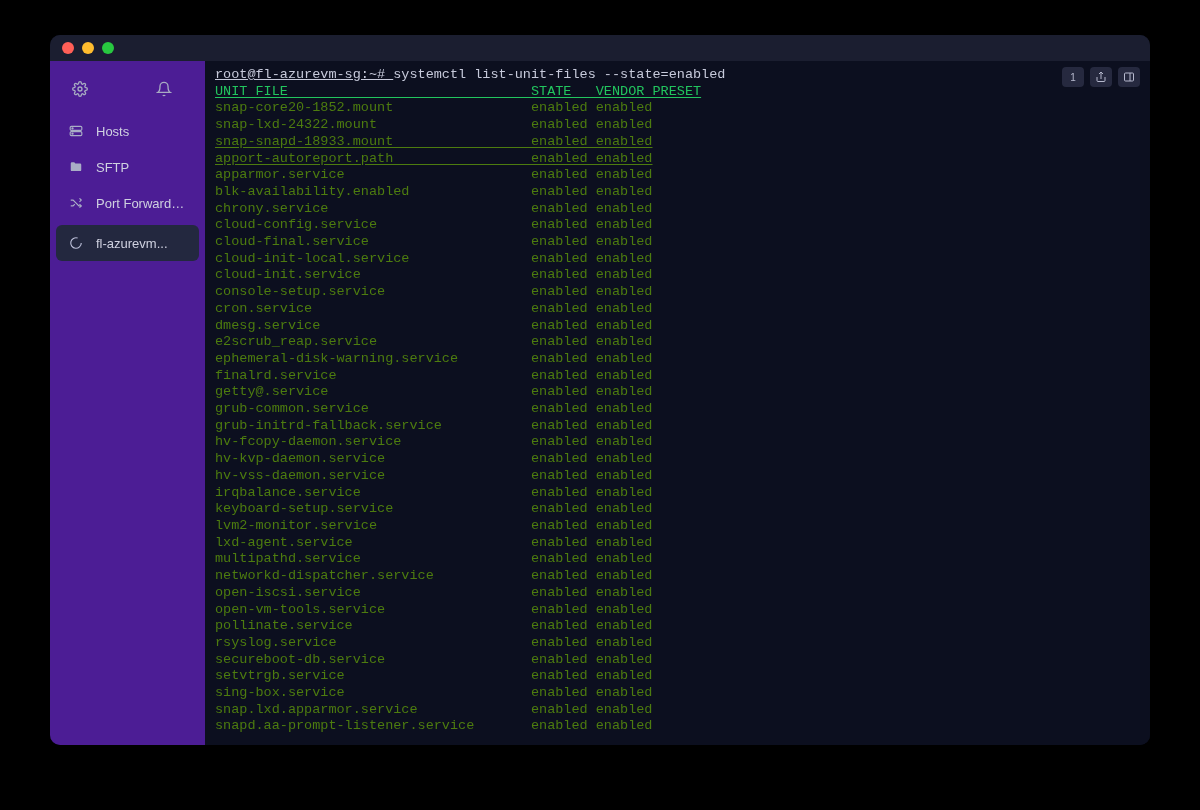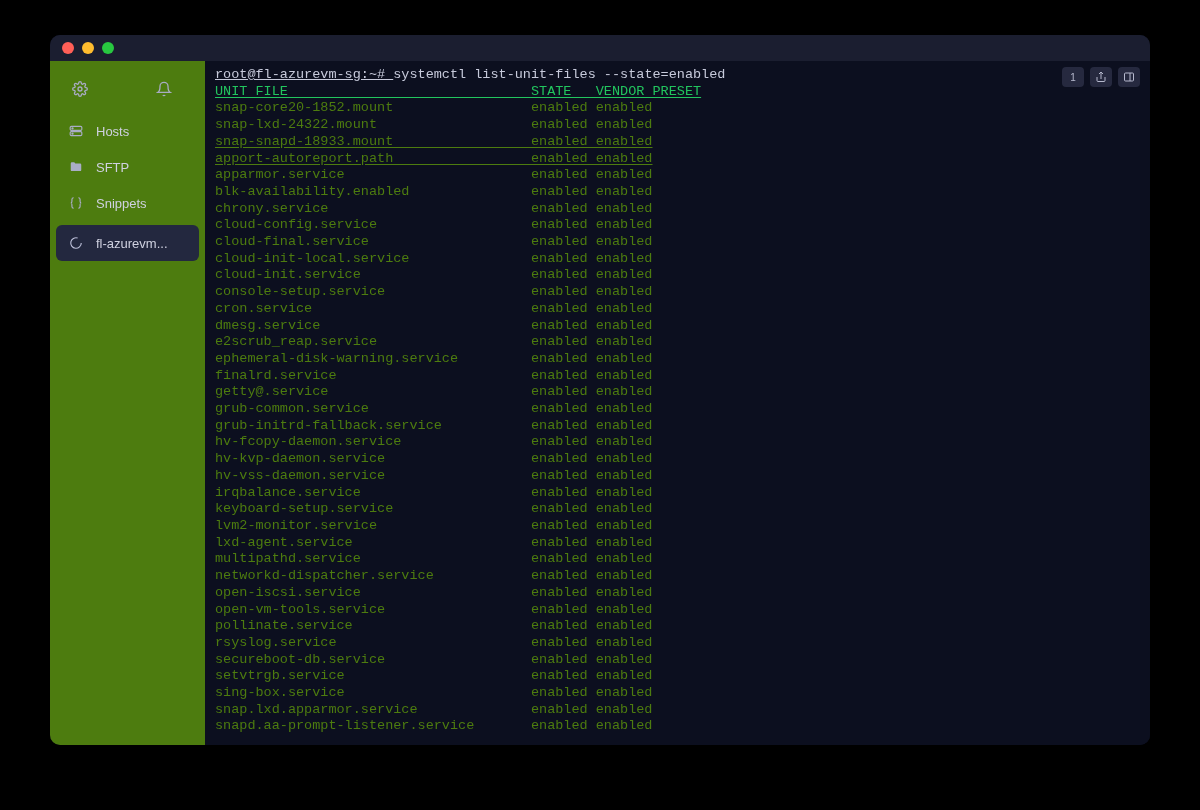--- a/index.html
+++ b/index.html
@@ -37,21 +37,21 @@
   .traf-red   { background: #ff5f57; }
   .traf-yel   { background: #febc2e; }
   .traf-grn   { background: #28c840; }
   .body {
     flex: 1;
     display: flex;
     min-height: 0;
   }
   .sidebar {
     width: 155px;
-    background: #4d7c0f;
+    background: #4c1d95;
     display: flex;
     flex-direction: column;
     padding-top: 14px;
     font-size: 13px;
     color: #c9ccdd;
   }
   .icon-row {
     display: flex;
     gap: 34px;
     padding: 6px 18px 16px 22px;
@@ -175,25 +175,27 @@
         <span class="icon">
           <svg width="14" height="14" viewBox="0 0 24 24" fill="currentColor">
               <path d="M3 6a2 2 0 0 1 2-2h4l2 2h8a2 2 0 0 1 2 2v9a2 2 0 0 1-2 2H5a2 2 0 0 1-2-2V6Z"></path>
             </svg>
         </span>
         <span class="label">SFTP</span>
       </div>
       <div class="nav-item">
         <span class="icon">
           <svg width="14" height="14" viewBox="0 0 24 24" fill="none" stroke="currentColor" stroke-width="2">
-              <path d="M8 3c-2 0-3 1-3 3v3c0 2-1 3-2 3 1 0 2 1 2 3v3c0 2 1 3 3 3"></path>
-              <path d="M16 3c2 0 3 1 3 3v3c0 2 1 3 2 3-1 0-2 1-2 3v3c0 2-1 3-3 3"></path>
-            </svg>
-        </span>
-        <span class="label">Snippets</span>
+              <path d="M3 7h4l10 10h4"></path>
+              <path d="M3 17h4l3-3"></path>
+              <path d="m18 4 3 3-3 3"></path>
+              <path d="m18 14 3 3-3 3"></path>
+            </svg>
+        </span>
+        <span class="label">Port Forwarding</span>
       </div>
 
       <div class="section-gap"></div>
 
       <div class="nav-item active">
         <span class="icon">
           <svg width="14" height="14" viewBox="0 0 24 24" fill="none" stroke="currentColor" stroke-width="2">
               <path d="M21 12a9 9 0 1 1-6.2-8.56"></path>
             </svg>
         </span>

